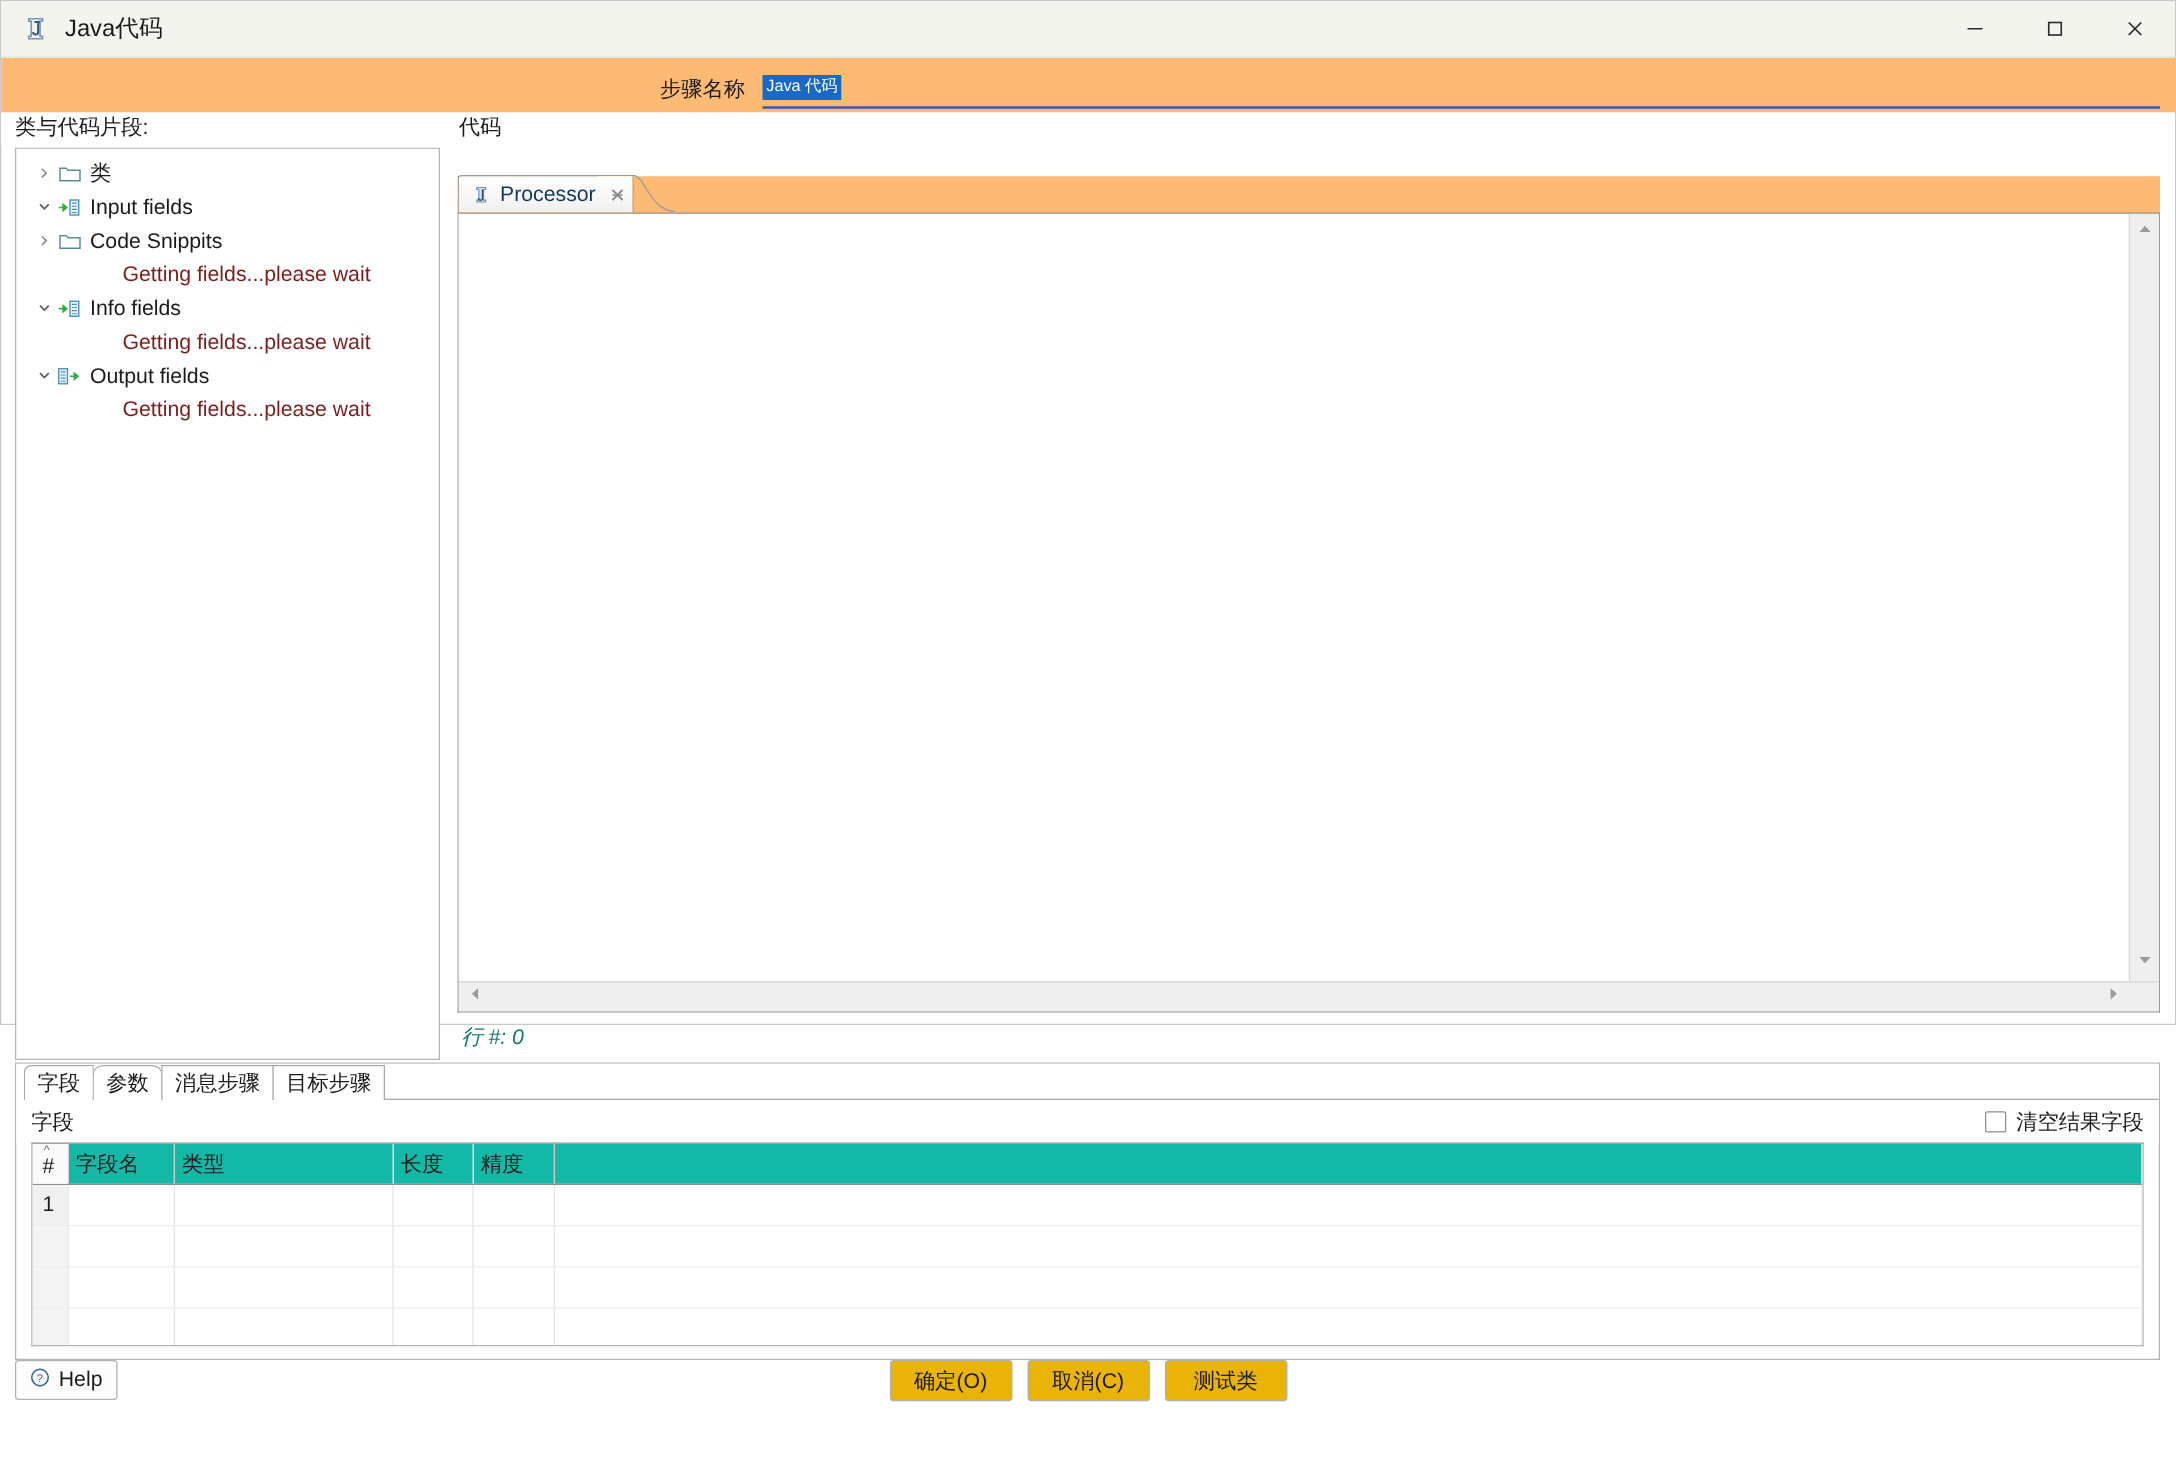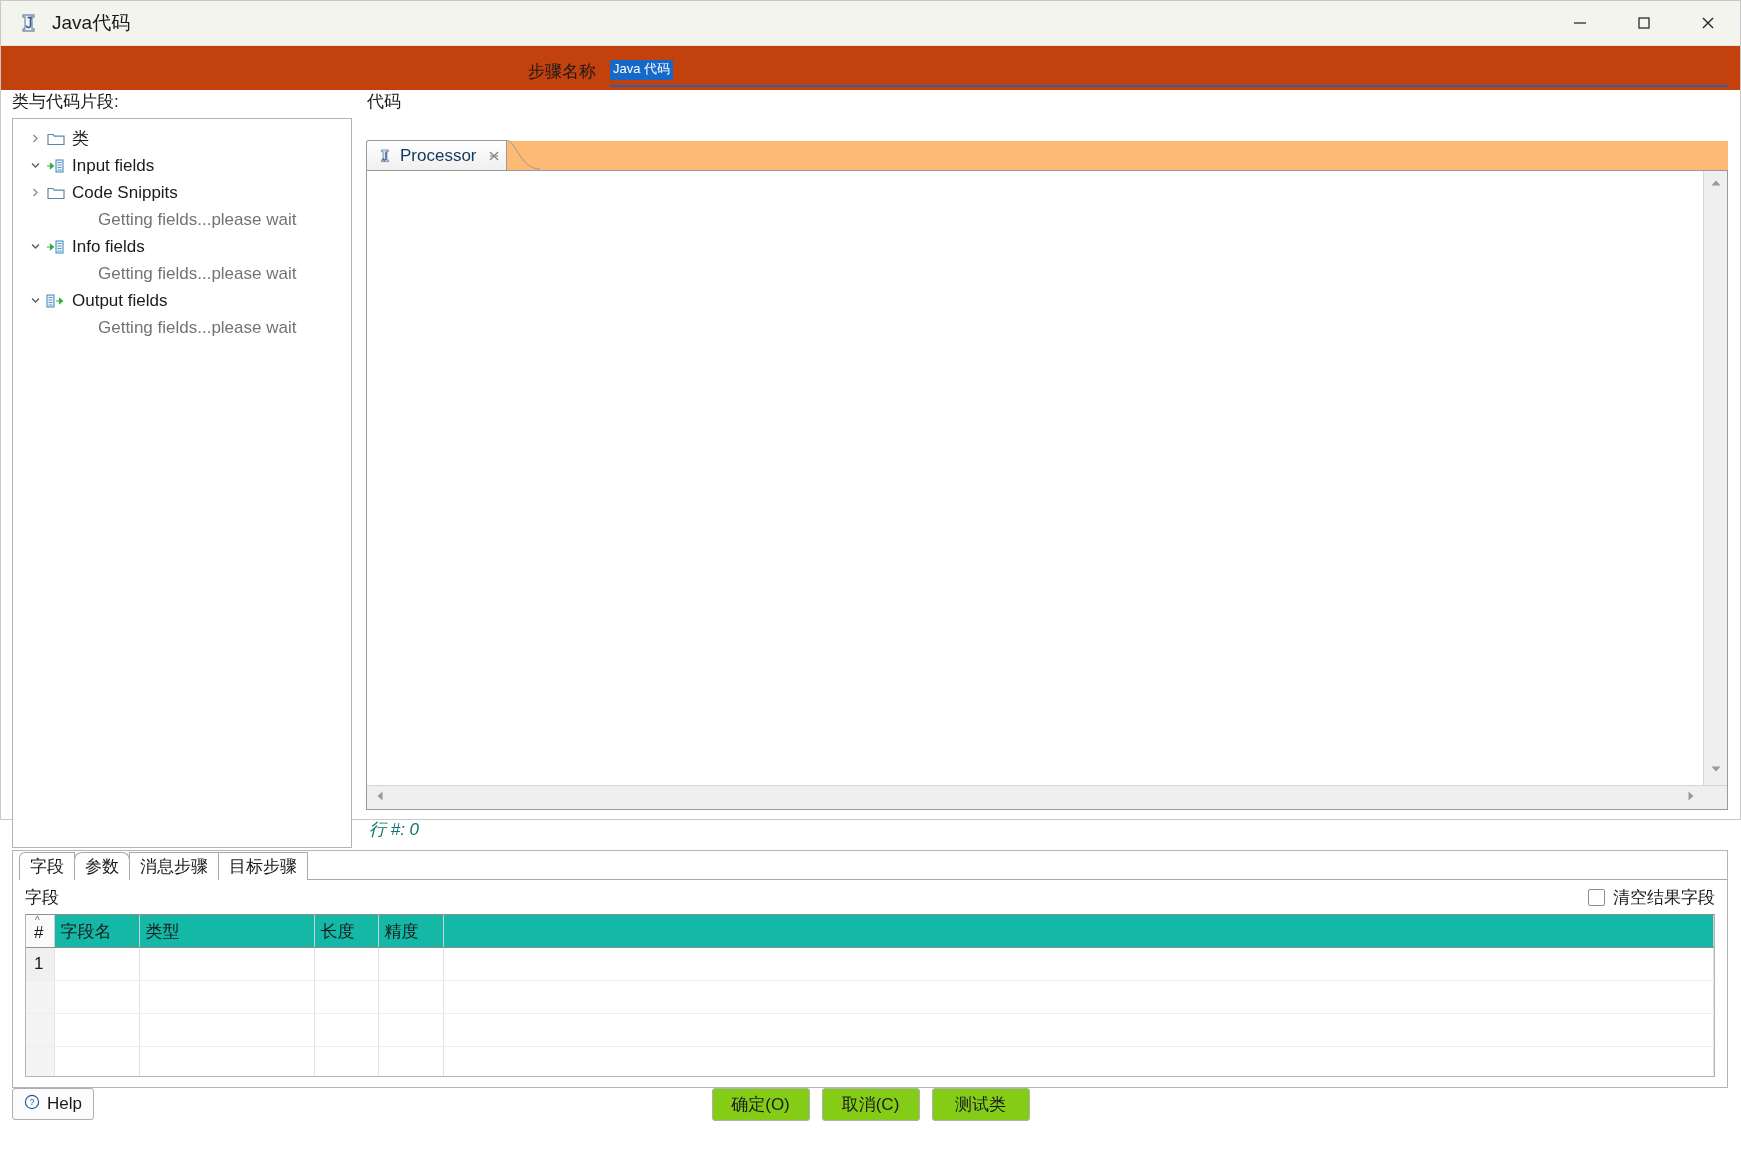--- a/index.html
+++ b/index.html
@@ -46,21 +46,21 @@
     width: 64px; height: 100%;
     display: flex; align-items: center; justify-content: center;
     cursor: default;
   }
 
   
   #stepname-row {
     height: 44px; min-height: 44px;
     display: flex;
     align-items: center;
-    background: #c2410c;
+    background: #fdba74;
     padding-top: 6px;
   }
   #stepname-label {
     font-size: 17px;
     color: #1b1b1b;
     margin-left: 527px;
     white-space: nowrap;
   }
   #stepname-input-wrap {
     flex: 1;
@@ -130,21 +130,21 @@
   .tree-icon {
     width: 22px; min-width: 22px;
     display: flex; align-items: center; justify-content: center;
     margin-right: 5px;
   }
   .tree-leaf {
     padding-left: 85px;
     height: 27px;
     display: flex; align-items: center;
     font-size: 17px;
-    color: #737373;
+    color: #7f1d1d;
     cursor: default;
     white-space: nowrap;
   }
 
   
   #code-panel {
     flex: 1;
     margin-left: 14px;
     display: flex;
     flex-direction: column;
@@ -376,21 +376,21 @@
     gap: 12px;
     pointer-events: none;
   }
   .fbtn {
     pointer-events: auto;
     height: 33px;
     min-width: 98px;
     padding: 0 14px;
     border: 1px solid #b0b0b0;
     border-radius: 3px;
-    background: #84cc16;
+    background: #eab308;
     font-size: 17px;
     color: #1b1b1b;
     display: flex; align-items: center; justify-content: center;
     cursor: default;
     white-space: nowrap;
   }
 </style>
 </head>
 <body>
 

